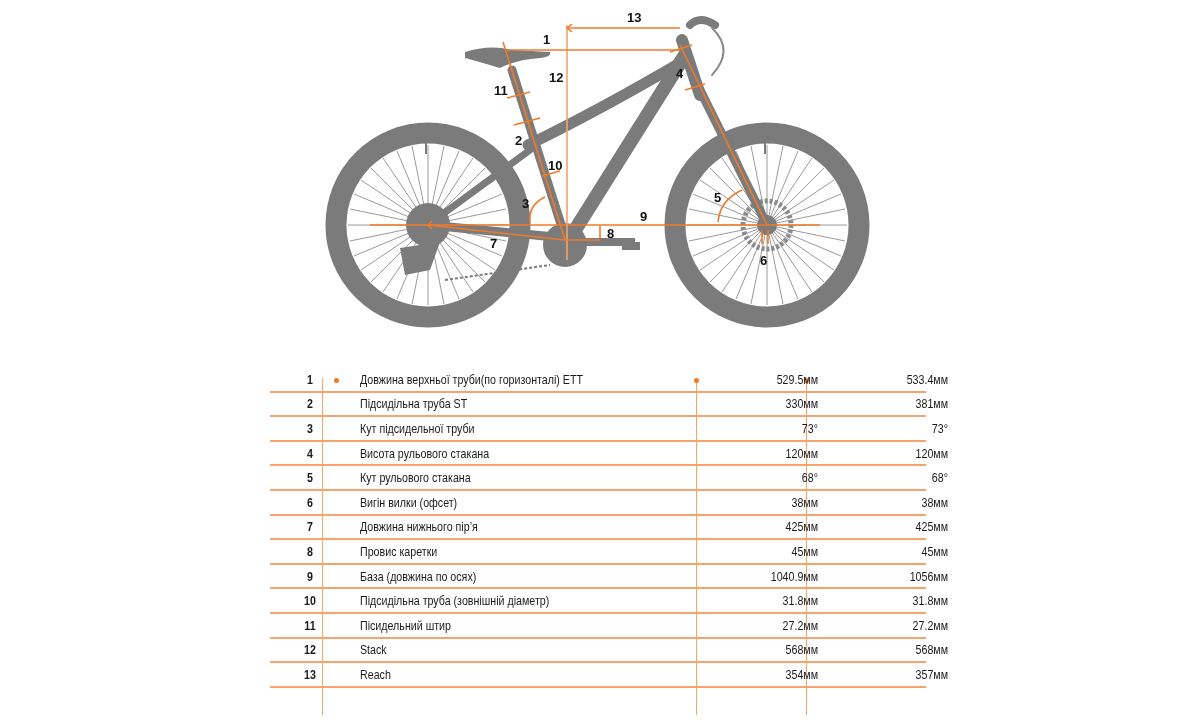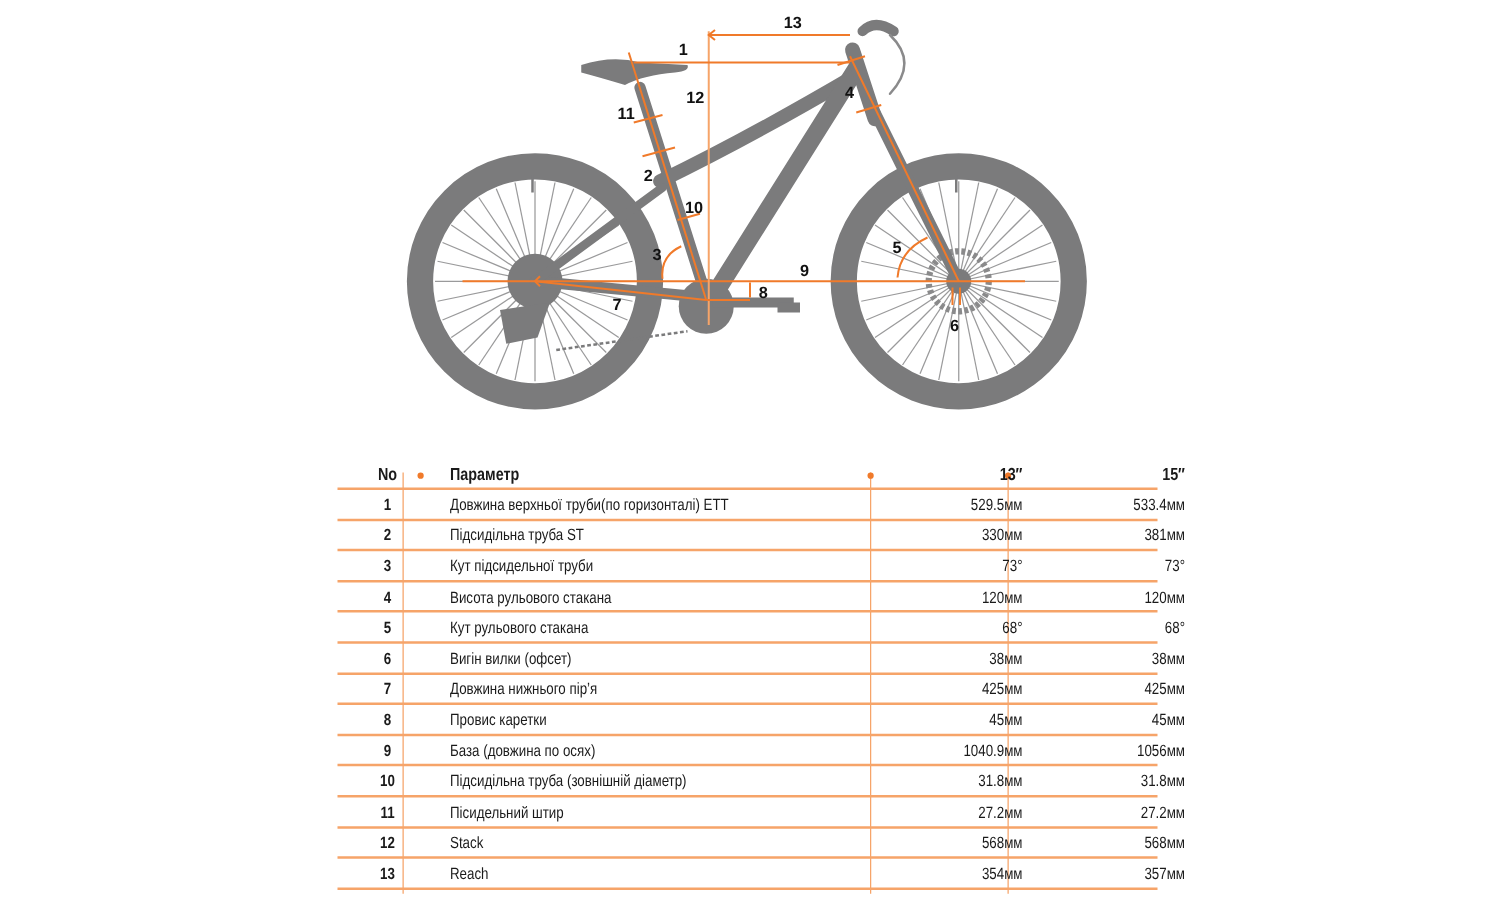--- a/index.html
+++ b/index.html
@@ -137,26 +137,20 @@
 </svg>
 
 <div class="vline" style="left:322px;"></div>
 <div class="vline" style="left:696px;"></div>
 <div class="vline" style="left:806px;"></div>
 <div class="dot" style="left:334px;"></div>
 <div class="dot" style="left:694px;"></div>
 <div class="dot" style="left:804px;"></div>
 
 <div id="geo-table">
-  <div class="trow header">
-    <span class="cell c-no">No</span>
-    <span class="cell c-param">Параметр</span>
-    <span class="cell c-v13">13″</span>
-    <span class="cell c-v15">15″</span>
-  </div>
   <div id="rows-container">
       <div class="trow">
         <span class="cell c-no">1</span>
         <span class="cell c-param">Довжина верхньої труби(по горизонталі) ETT</span>
         <span class="cell c-v13">529.5мм</span>
         <span class="cell c-v15">533.4мм</span>
       </div>
       <div class="trow">
         <span class="cell c-no">2</span>
         <span class="cell c-param">Підсидільна труба ST</span>

